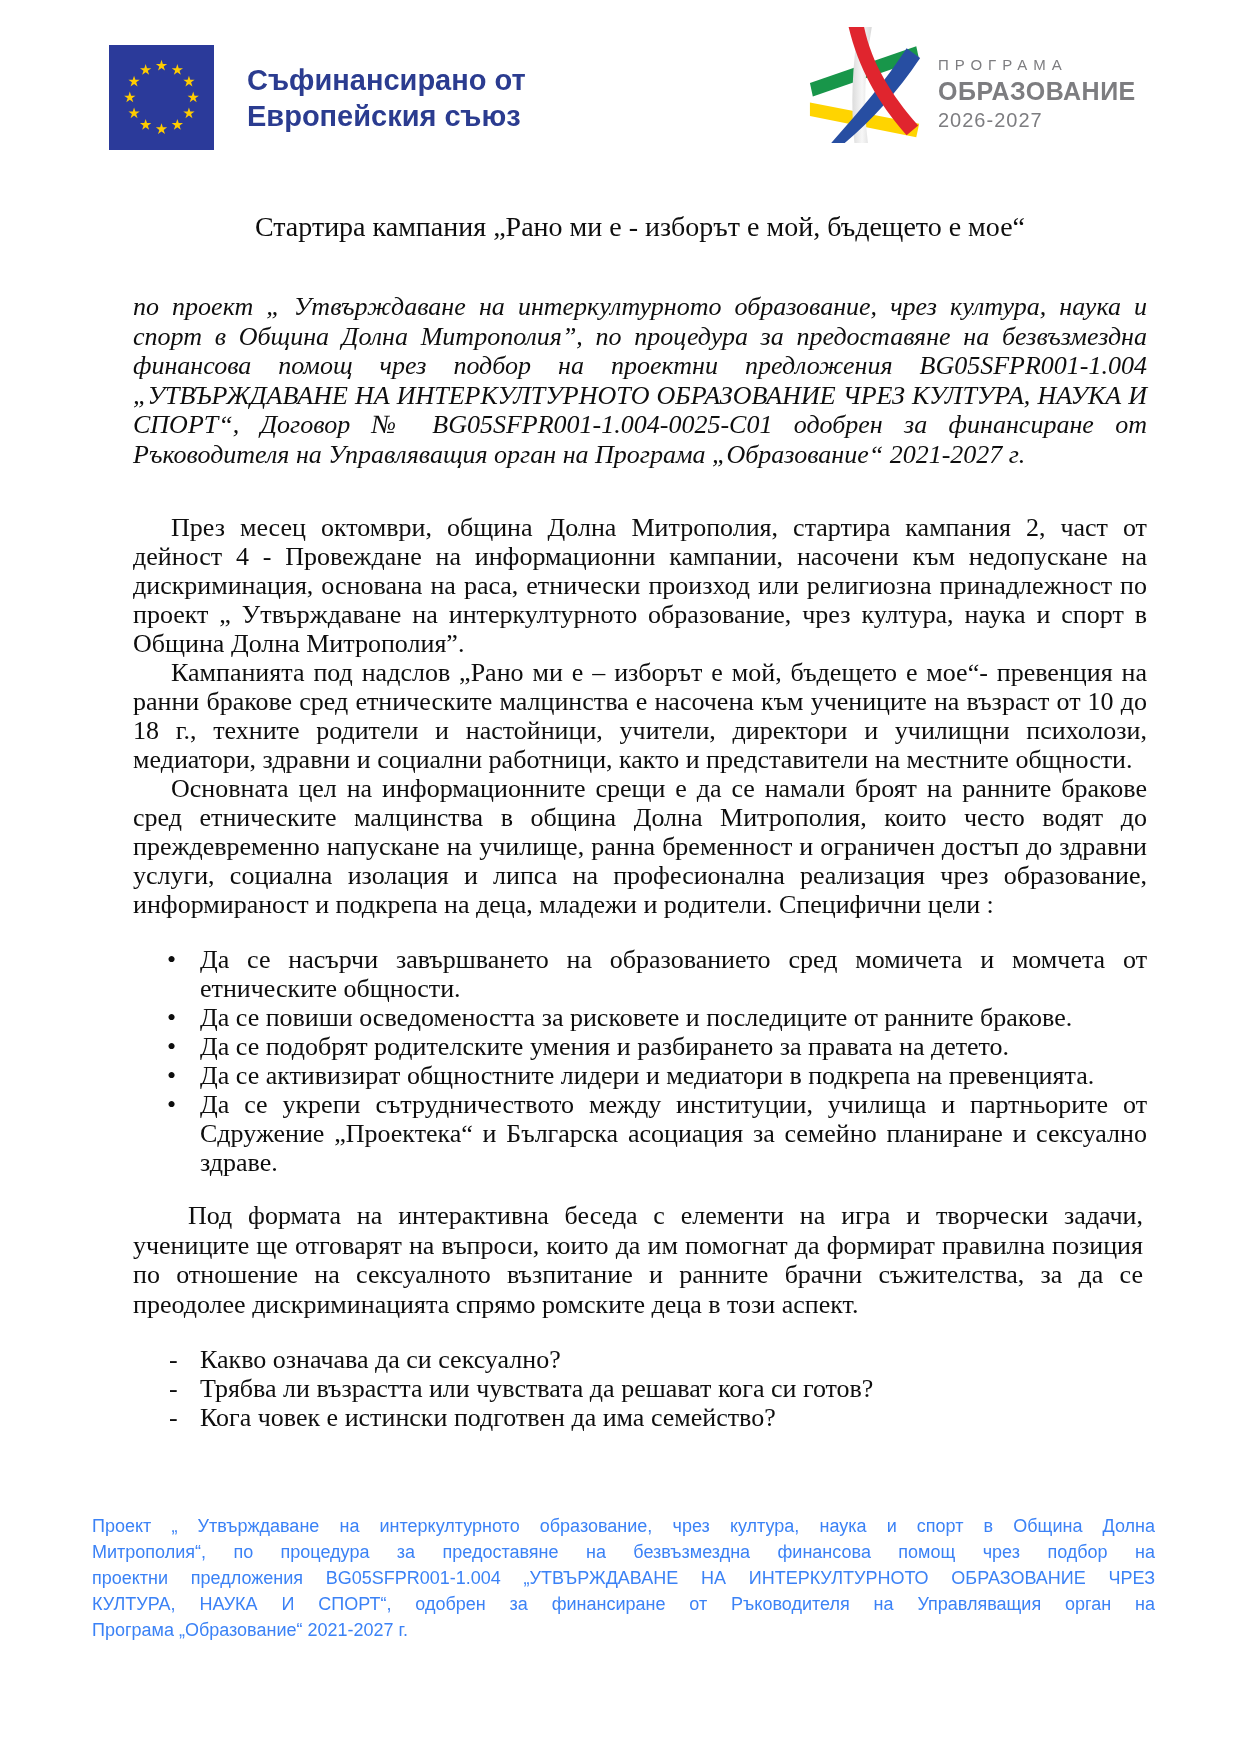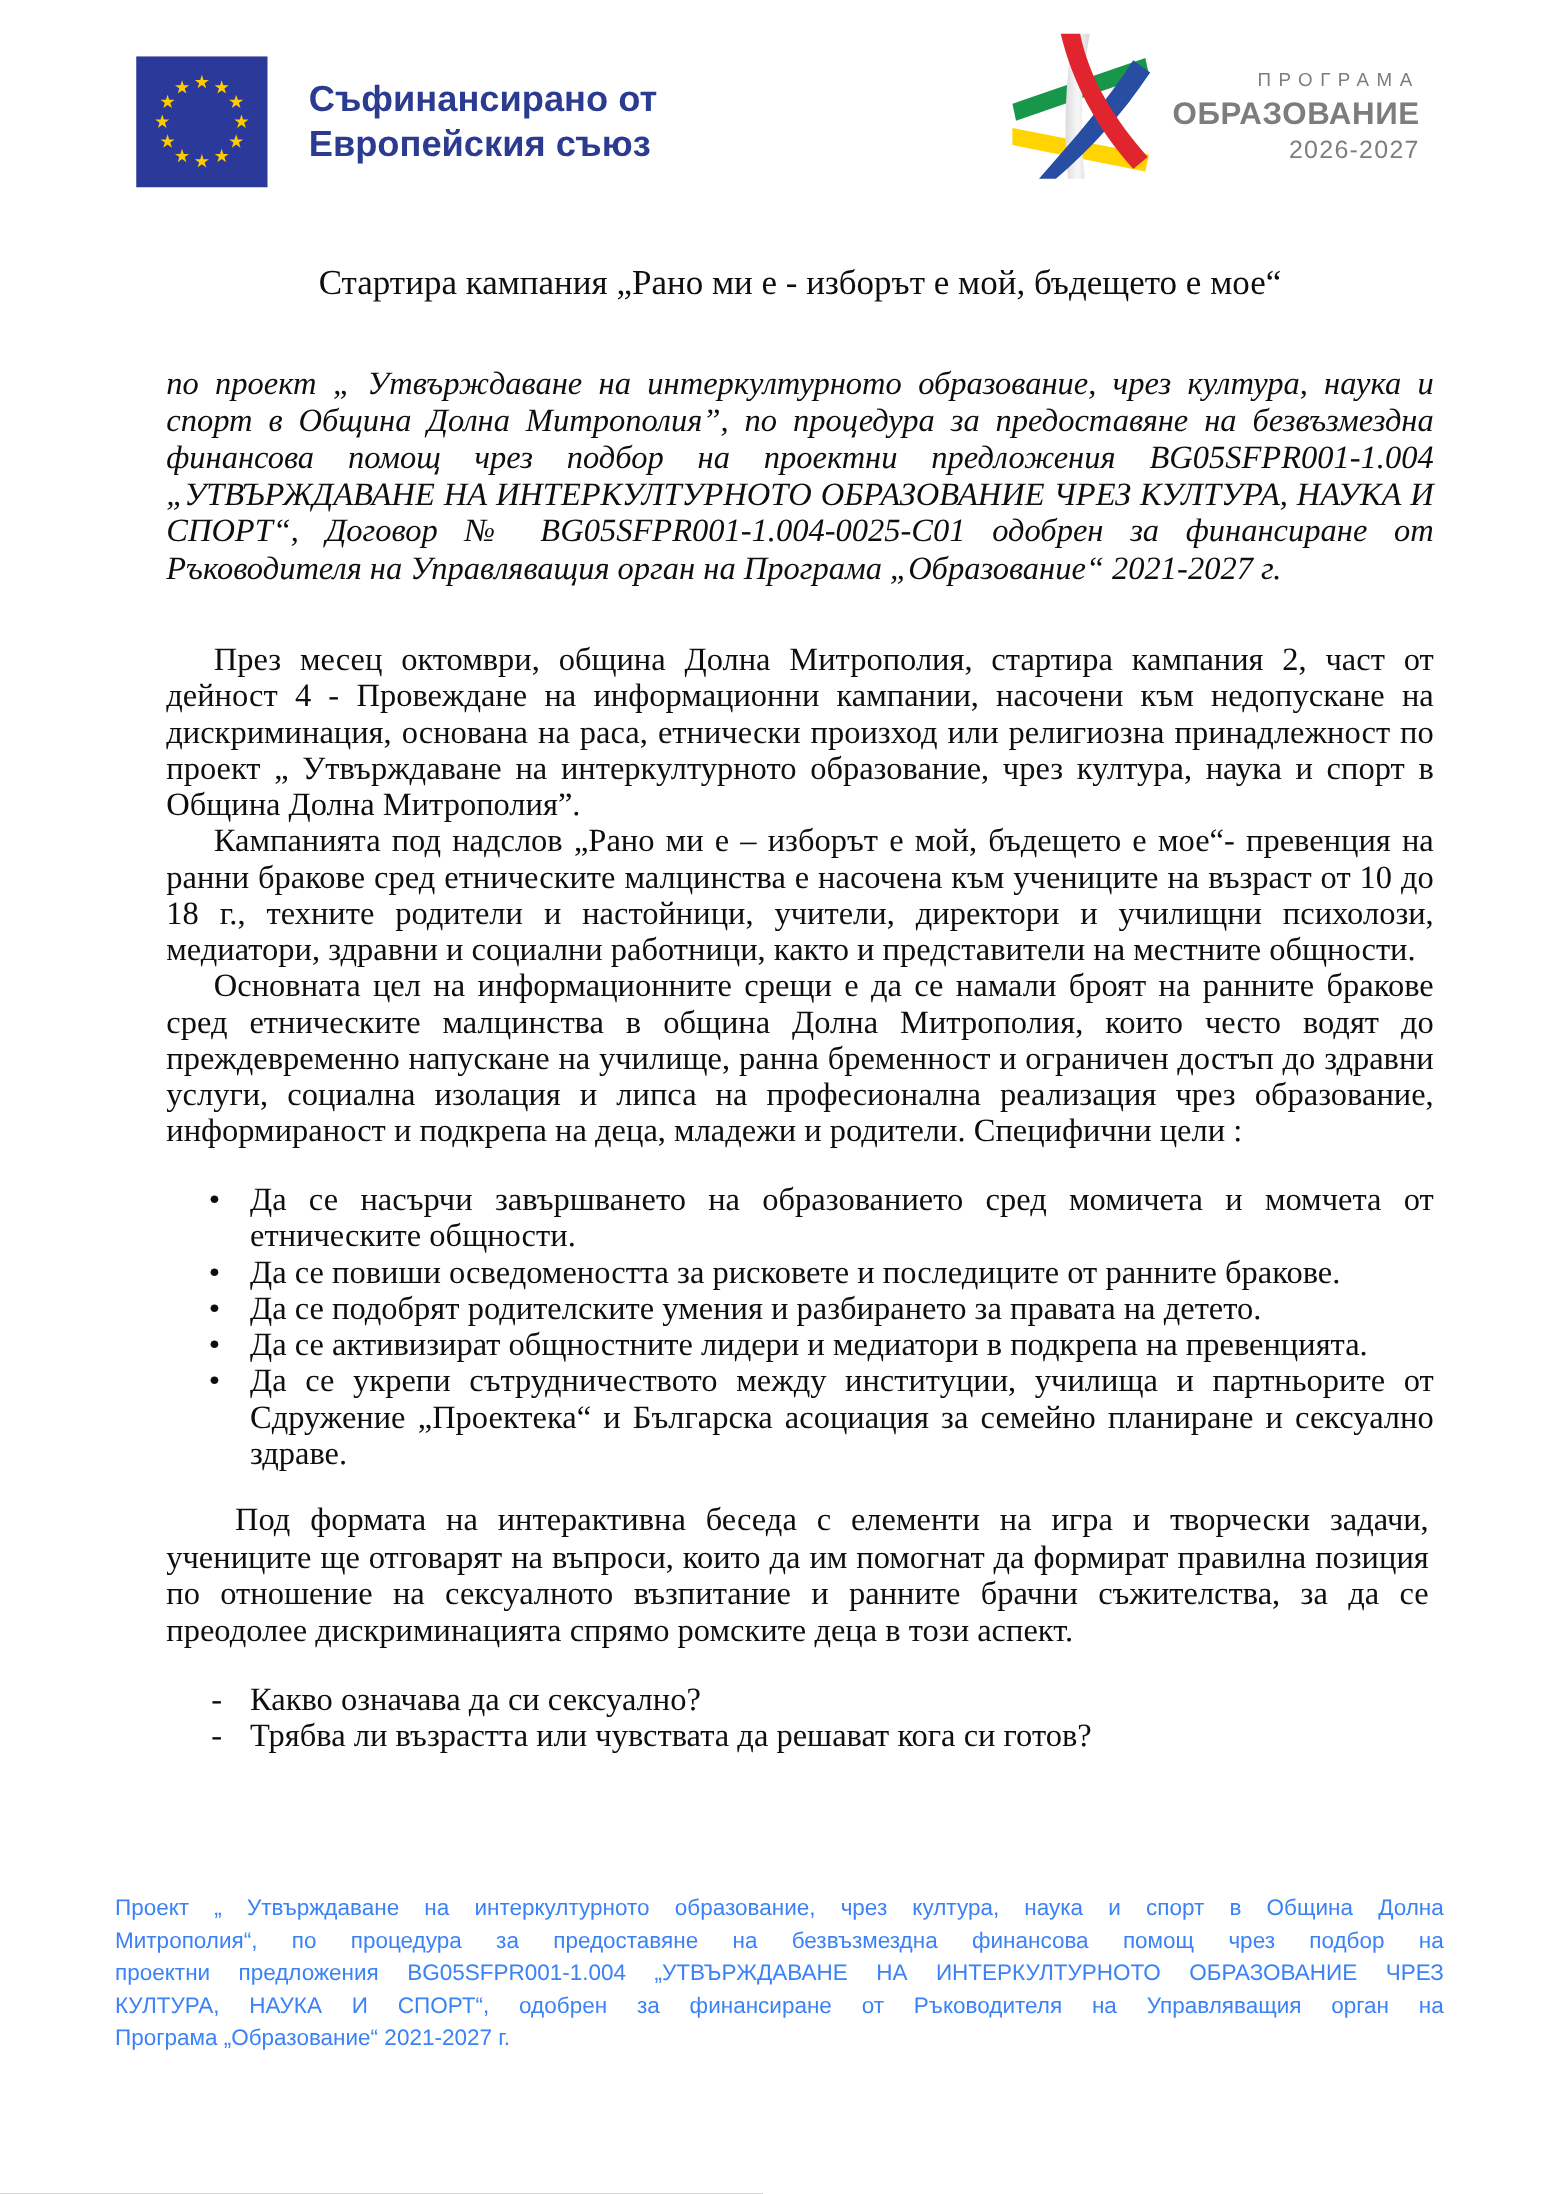--- a/index.html
+++ b/index.html
@@ -10,21 +10,21 @@
   }
 
   
   .eu-logo { position:absolute; top:45px; left:108px; display:flex; align-items:center; gap:32px; }
   .eu-flag { width:107px; height:105px; display:block; }
   .eu-text { font-family:"Liberation Sans", sans-serif; font-weight:700;
              color:#2b3c90; font-size:29px; line-height:36px; }
 
   .program-logo { position:absolute; top:26px; left:808px; display:flex; align-items:flex-start; gap:14px; }
   .program-mark { width:116px; height:118px; display:block; }
-  .program-text { text-align:right; color:#7d7d80; font-family:"Liberation Sans", sans-serif; margin-top:30px; }
+  .program-text { text-align:left; color:#7d7d80; font-family:"Liberation Sans", sans-serif; margin-top:30px; }
   .program-top { font-size:15px; letter-spacing:6px; white-space:nowrap; }
   .program-mid { font-size:25px; font-weight:700; letter-spacing:0.5px; margin-top:4px; white-space:nowrap; }
   .program-bottom { font-size:20px; letter-spacing:1px; margin-top:3px; }
 
   
   .content { position:absolute; left:133px; top:210px; width:1014px; }
   .title { font-size:28px; font-weight:400; text-align:center; margin:0; line-height:34px; }
 
   .intro { margin-top:48px; font-style:italic; font-size:26px; line-height:29.5px;
            text-align:justify; }
@@ -117,20 +117,21 @@
       <li>Да се подобрят родителските умения и разбирането за правата на детето.</li>
       <li>Да се активизират общностните лидери и медиатори в подкрепа на превенцията.</li>
       <li>Да се укрепи сътрудничеството между институции, училища и партньорите от Сдружение „Проектека“ и  Българска асоциация за семейно планиране и сексуално здраве.</li>
     </ul>
 
     <p class="activity">Под формата на интерактивна беседа с елементи на игра и творчески задачи, учениците ще отговарят на въпроси, които да им помогнат да формират правилна позиция по отношение на сексуалното възпитание и ранните брачни съжителства, за да се преодолее дискриминацията спрямо ромските деца в този аспект.</p>
 
     <ul class="doc-list dashes">
       <li>Какво означава да си сексуално?</li>
       <li>Трябва ли възрастта или чувствата да решават кога си готов?</li>
+      <li>Кога човек е истински подготвен да има семейство?</li>
     </ul>
   </div>
 
   <div class="footer">
     <div class="fl">Проект „ Утвърждаване на интеркултурното образование, чрез култура, наука и спорт в Община Долна</div>
     <div class="fl">Митрополия“,  по процедура за предоставяне на безвъзмездна финансова помощ чрез подбор на</div>
     <div class="fl">проектни предложения BG05SFPR001-1.004 „УТВЪРЖДАВАНЕ НА ИНТЕРКУЛТУРНОТО ОБРАЗОВАНИЕ ЧРЕЗ</div>
     <div class="fl">КУЛТУРА, НАУКА И СПОРТ“, одобрен за финансиране от Ръководителя на Управляващия орган на</div>
     <div class="fl last">Програма „Образование“ 2021-2027 г.</div>
   </div>

